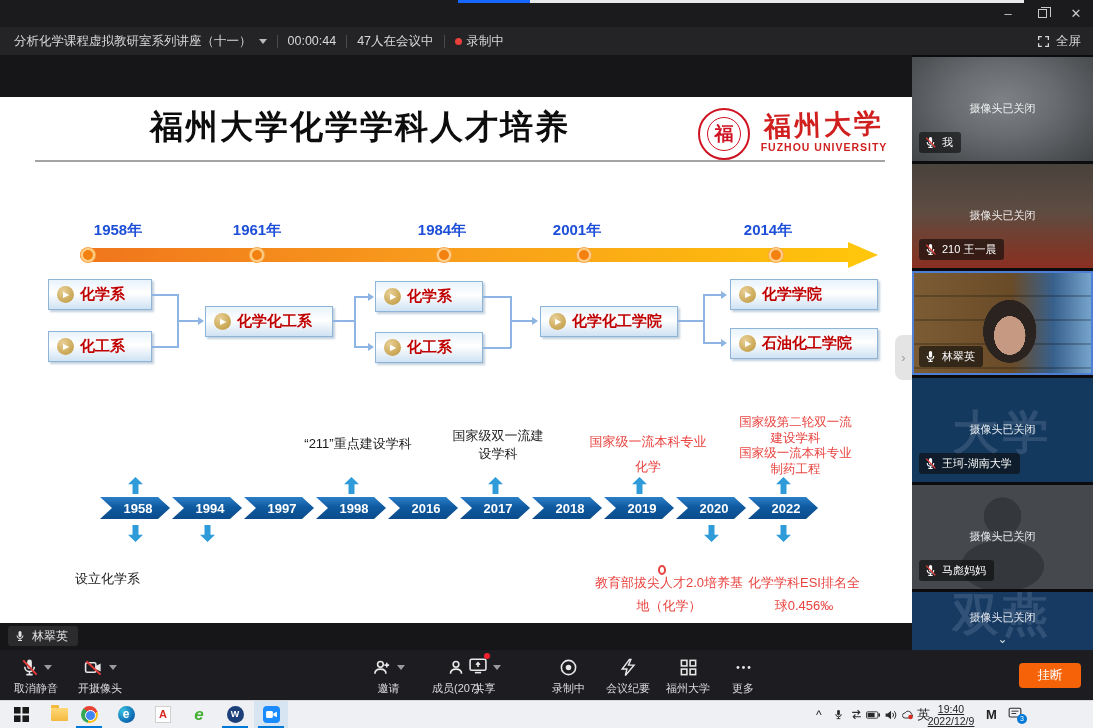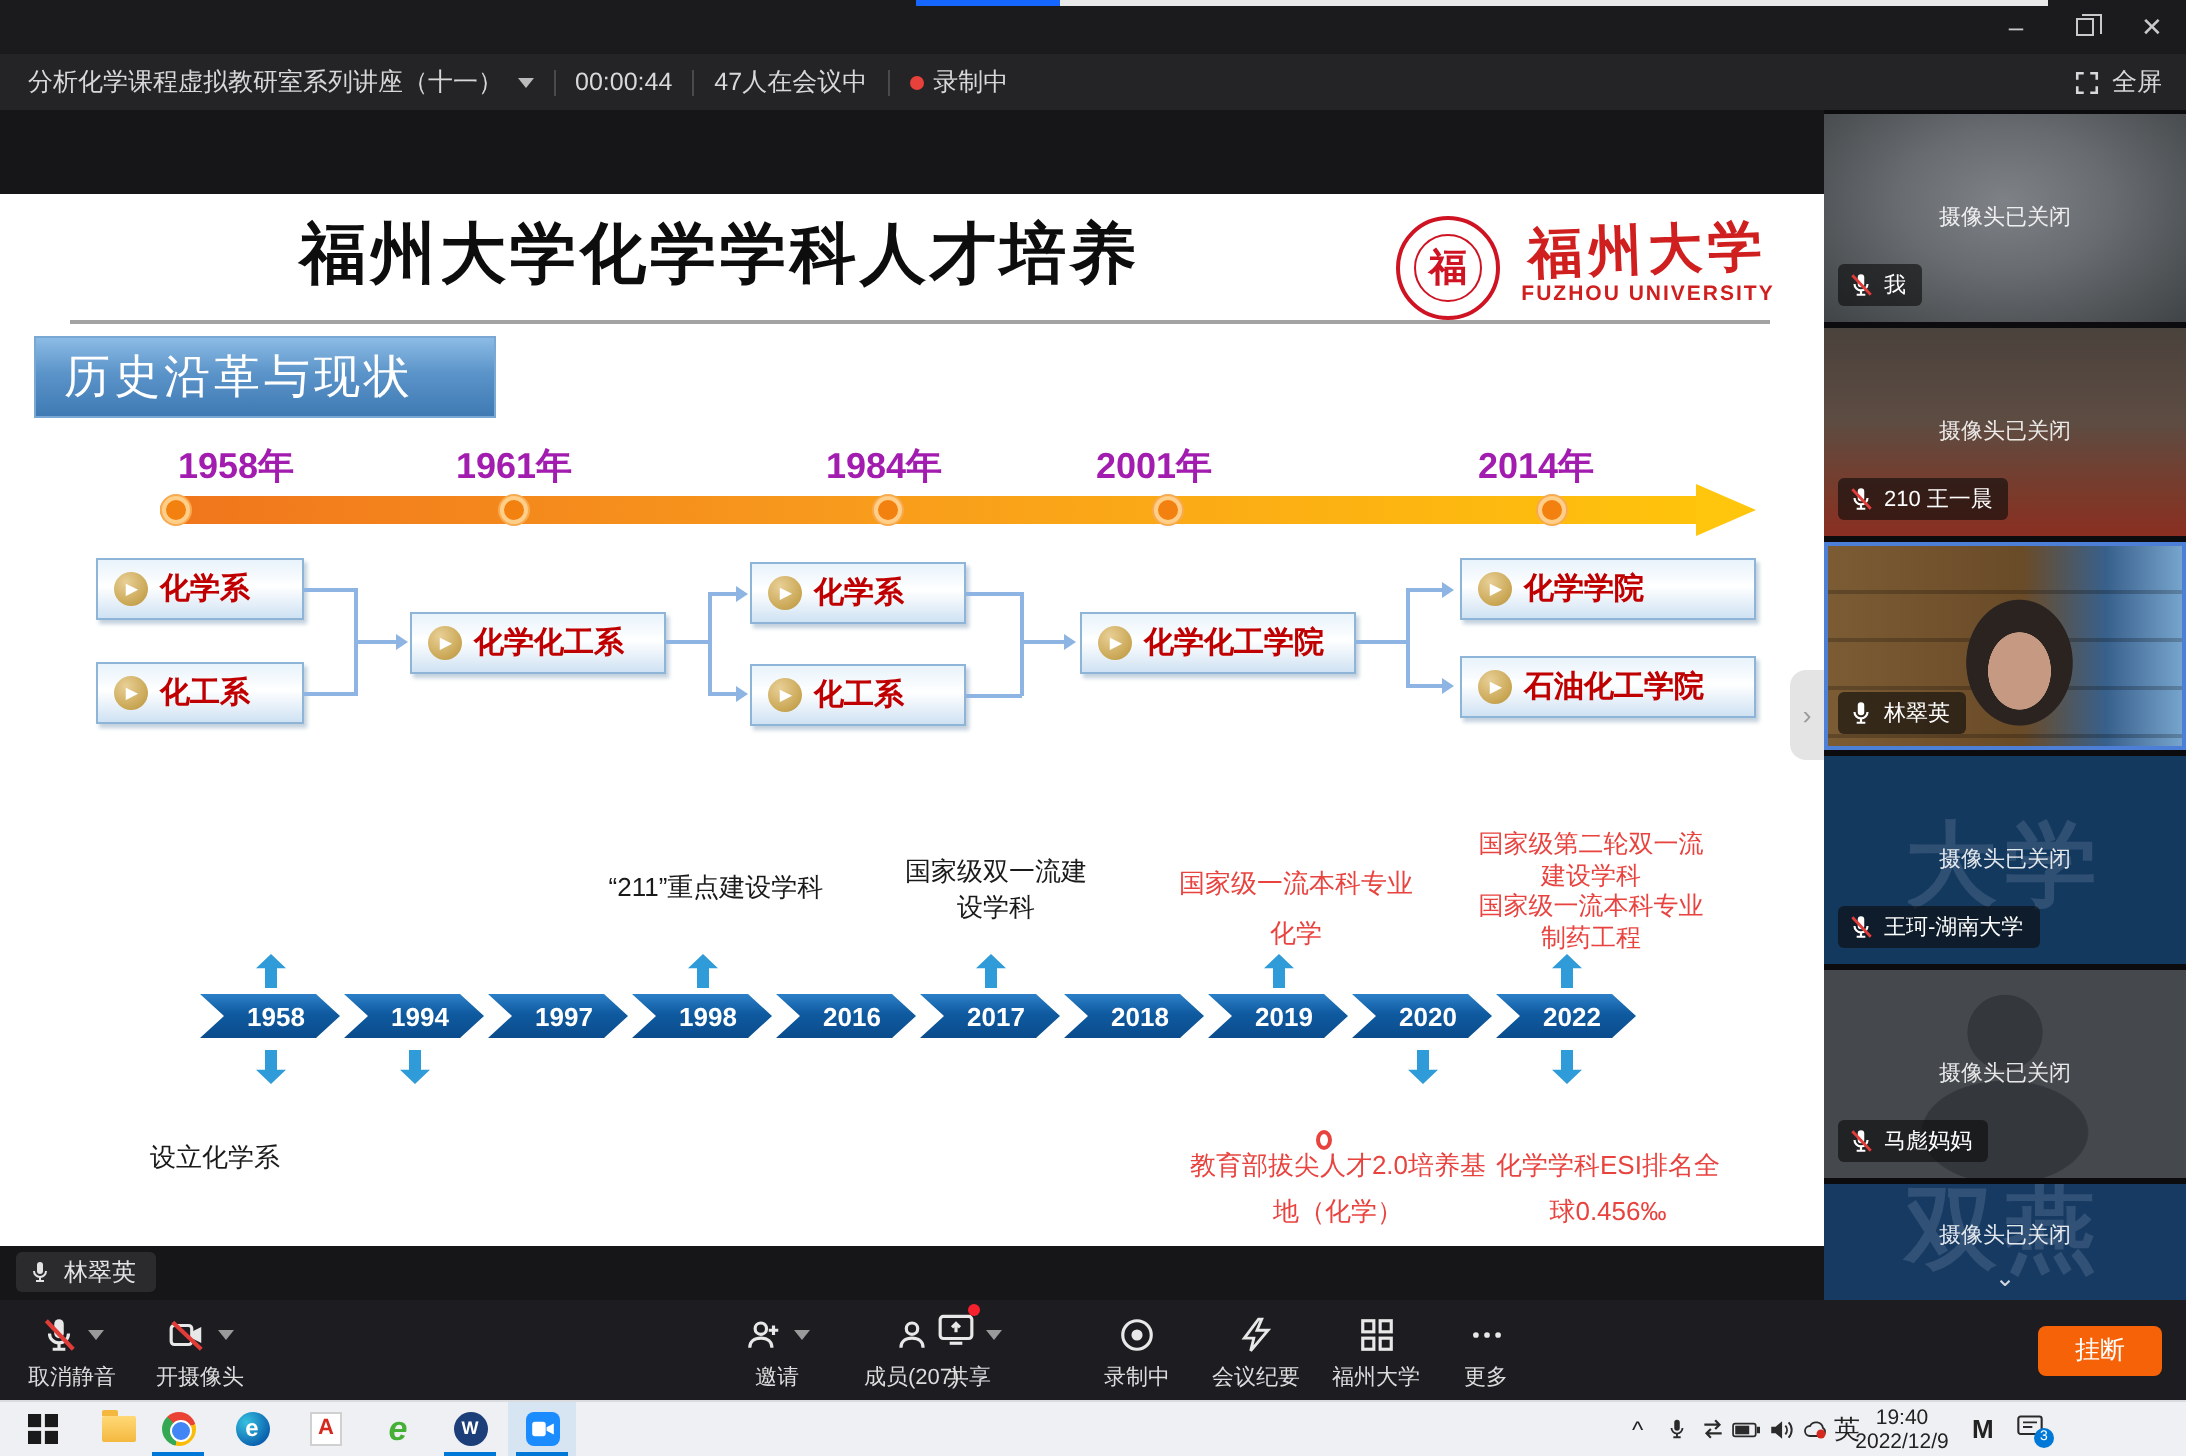--- a/index.html
+++ b/index.html
@@ -33,21 +33,21 @@
   
   #slide-title { position:absolute; left:150px; top:8px; width:560px; text-align:left; font-size:33px; font-weight:900; color:#0d0d0d; letter-spacing:2px; }
   #logo-seal { position:absolute; left:698px; top:11px; width:52px; height:52px; border:2.5px solid #cf1322; border-radius:50%; display:flex; align-items:center; justify-content:center; }
   #logo-seal .inner { width:34px; height:34px; border:1.5px solid #cf1322; border-radius:50%; display:flex; align-items:center; justify-content:center; color:#cf1322; font-size:19px; font-weight:bold; }
   #logo-cn { position:absolute; left:758px; top:10px; width:132px; text-align:center; color:#d01f1f; font-size:27px; font-weight:bold; transform:rotate(-2deg); letter-spacing:3px; }
   #logo-en { position:absolute; left:756px; top:44px; width:136px; text-align:center; color:#d01f1f; font-size:10.5px; font-weight:bold; letter-spacing:1px; }
   #title-rule { position:absolute; left:35px; top:63px; width:850px; height:2px; background:#a3a3a3; }
   #section-box { position:absolute; left:17px; top:71px; width:231px; height:41px; background:linear-gradient(180deg,#8cbbe5 0%,#5b94c9 45%,#3f7ab4 100%); border:1px solid #79a8d4; color:#ffffff; font-size:23px; letter-spacing:2px; line-height:39px; padding-left:14px; }
 
   
-  .era-year { position:absolute; top:124px; width:90px; text-align:center; color:#a21caf; font-size:18px; font-weight:bold; }
+  .era-year { position:absolute; top:124px; width:90px; text-align:center; color:#1d4ed8; font-size:15px; font-weight:bold; }
   #era-band { position:absolute; left:80px; top:151px; width:770px; height:14px; border-radius:8px 0 0 8px; background:linear-gradient(90deg,#f0751c 0%,#f89b1c 45%,#ffc30b 100%); }
   #era-head { position:absolute; left:848px; top:145px; width:0; height:0; border-top:13px solid transparent; border-bottom:13px solid transparent; border-left:30px solid #ffc60d; }
   .era-dot { position:absolute; top:151px; width:14px; height:14px; border-radius:50%; background:#f28110; border:2px solid #ffcf8a; box-shadow:0 0 0 1px #f8aa4f; }
 
   
   .obox { position:absolute; height:31px; background:linear-gradient(180deg,#e8f3fb 0%,#ffffff 45%,#cfe2f3 100%); border:1px solid #8eb4d8; box-shadow:1.5px 2px 2px rgba(120,150,180,.45); display:flex; align-items:center; gap:6px; padding-left:8px; color:#c00000; font-weight:bold; font-size:15px; }
   .obox .odot { width:17px; height:17px; border-radius:50%; background:radial-gradient(circle at 35% 30%,#e8cf96,#c9a653 70%,#b08d3c); display:flex; align-items:center; justify-content:center; flex:0 0 17px; }
   .obox .odot span { color:#fff; font-size:8px; line-height:8px; transform:translateX(0.5px); }
   .cline { position:absolute; background:#8db4e2; }
   .arr-r { position:absolute; width:0; height:0; border-top:4px solid transparent; border-bottom:4px solid transparent; border-left:6px solid #8db4e2; }
@@ -113,21 +113,21 @@
   .chrome-ic { width:17px; height:17px; border-radius:50%; background:conic-gradient(from -45deg,#ea4335 0 33%,#fbbc05 0 66%,#34a853 0 100%); position:relative; }
   .chrome-ic:before { content:""; position:absolute; left:4px; top:4px; width:9px; height:9px; border-radius:50%; background:#4285f4; border:1.5px solid #fff; }
   .edge-ic { width:17px; height:17px; border-radius:50%; background:radial-gradient(circle at 30% 30%,#35c1e0,#0a60ae 75%); color:#fff; font-size:12px; font-weight:bold; text-align:center; line-height:16px; }
   .pdf-ic { width:16px; height:17px; background:#fff; border:1px solid #d0d0d0; color:#d6281e; font-size:11px; font-weight:bold; text-align:center; line-height:15px; }
   .ie-ic { color:#45b035; font-size:17px; font-weight:bold; font-style:italic; }
   .w-ic { width:17px; height:17px; border-radius:50%; background:#1c3f7a; color:#fff; font-size:9px; font-weight:bold; text-align:center; line-height:17px; }
   .ding-ic { width:17px; height:17px; border-radius:4px; background:#1a8cff; display:flex; align-items:center; justify-content:center; }
   .folder-ic { width:17px; height:13px; background:linear-gradient(180deg,#ffd977,#f4b83f); border-radius:1px; position:relative; }
   .folder-ic:before { content:""; position:absolute; left:0; top:-3px; width:8px; height:3px; background:#f4b83f; border-radius:1px 1px 0 0; }
   .tray { position:absolute; top:0; height:27px; display:flex; align-items:center; color:#222; font-size:12px; }
-  #tray-clock { left:920px; width:62px; flex-direction:column; justify-content:center; line-height:12px; font-size:10.5px; text-align:center; display:flex; }
+  #tray-clock { left:920px; width:62px; flex-direction:column; justify-content:center; line-height:12px; font-size:10.5px; text-align:center; display:flex;text-decoration:underline; }
   .badge { position:absolute; right:-5px; bottom:-1px; width:10px; height:10px; border-radius:50%; background:#0078d7; color:#fff; font-size:7px; text-align:center; line-height:10px; }
 </style>
 </head>
 <body>
 
 <div id="titlebar">
   <div id="topstrip-blue"></div>
   <div id="topstrip-white"></div>
   <div class="winctl" id="btn-min">–</div>
   <div class="winctl" id="btn-max">
@@ -158,21 +158,20 @@
   <div id="stage">
     <div id="slide">
 
       <div id="slide-title">福州大学化学学科人才培养</div>
       <div id="logo-seal">
           <span class="inner">福</span>
         </div>
       <div id="logo-cn">福州大学</div>
       <div id="logo-en">FUZHOU UNIVERSITY</div>
       <div id="title-rule"></div>
-      <div id="section-box">历史沿革与现状</div>
 
       <span class="era-year" style="left:73px">1958年</span>
       <span class="era-year" style="left:212px">1961年</span>
       <span class="era-year" style="left:397px">1984年</span>
       <span class="era-year" style="left:532px">2001年</span>
       <span class="era-year" style="left:723px">2014年</span>
       <div id="era-band"></div>
       <div id="era-head"></div>
       <span class="era-dot" style="left:81px"></span>
       <span class="era-dot" style="left:250px"></span>

